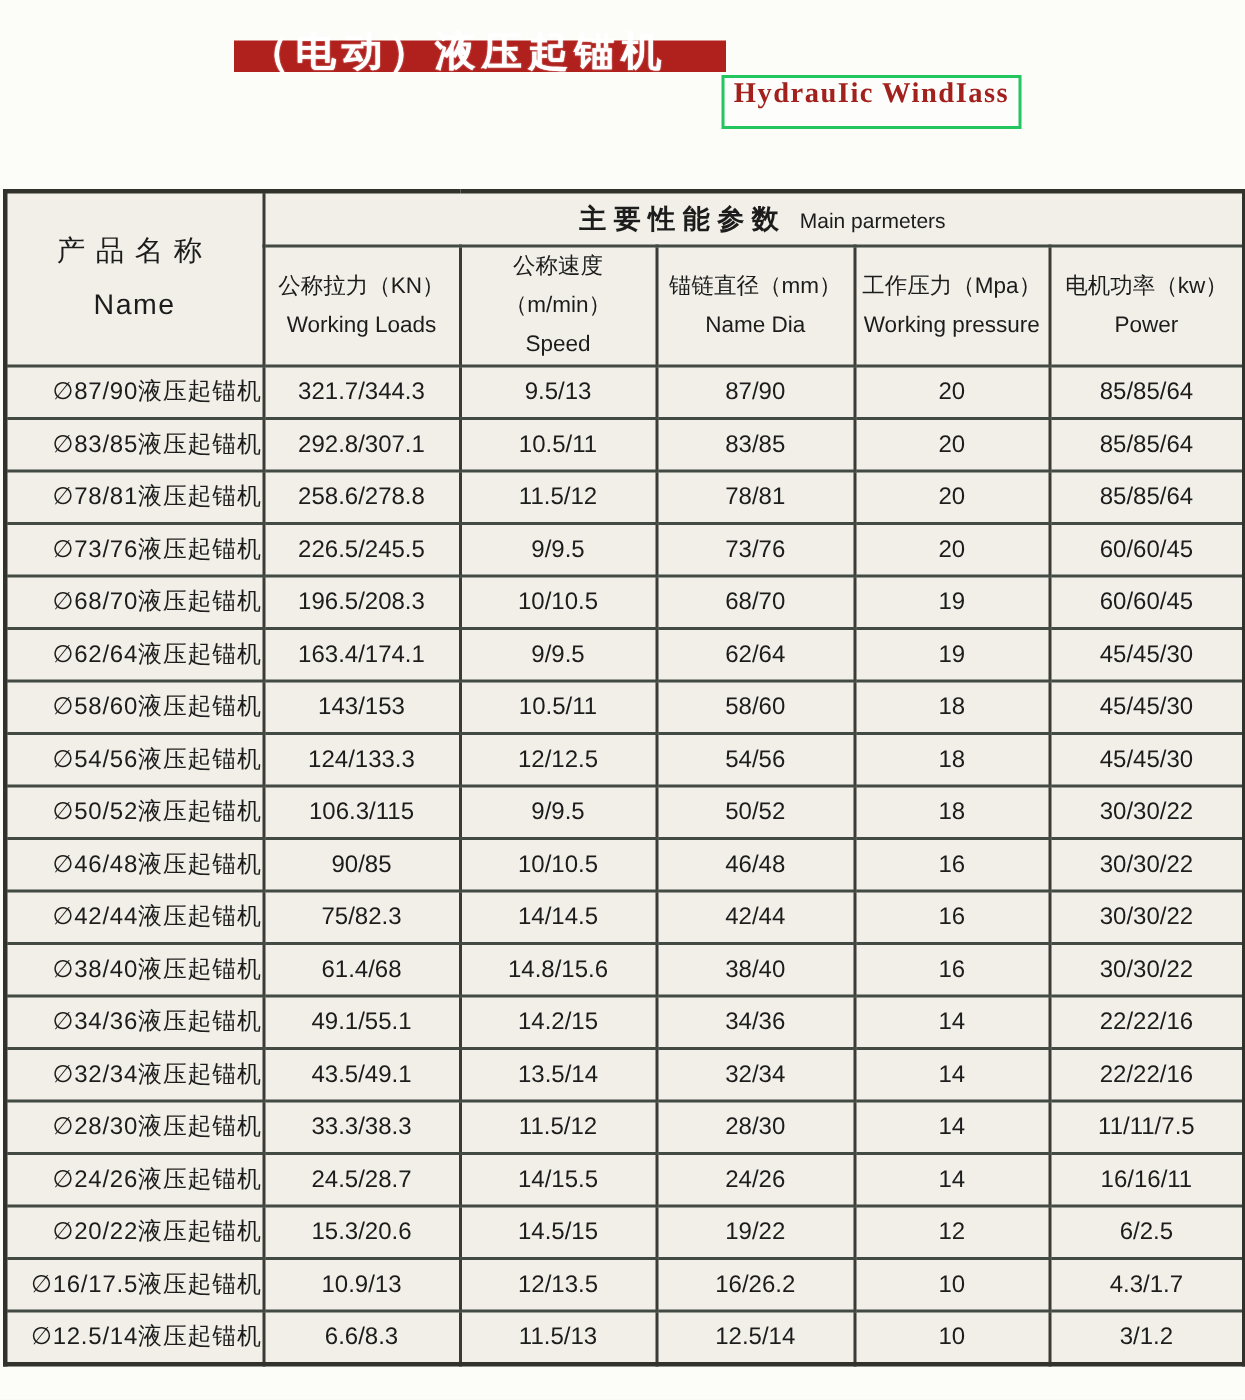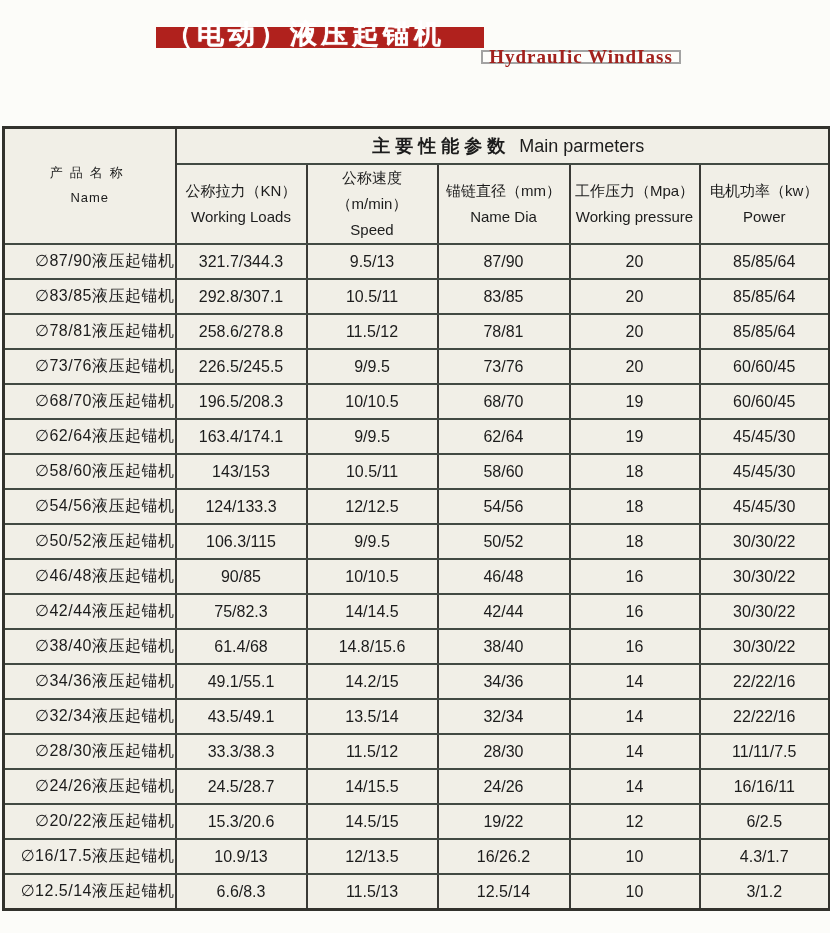--- a/index.html
+++ b/index.html
@@ -22,24 +22,24 @@
     position:absolute; left:10px; bottom:-4px;
     font-size:27px; font-weight:bold; color:#ffffff;
     letter-spacing:4px; white-space:nowrap;
     font-family:"DejaVu Sans", sans-serif;
     text-shadow:0 0 1px #fff;
   }
 
   
   .en-box {
     position:absolute; left:481px; top:50px;
-    width:200px; height:14px;
-    border:2px solid #a3a3a3;
+    width:200px; height:36px;
+    border:2px solid #22c55e;
     background:#fdfdfb;
-    display:flex; align-items:center; justify-content:center;
+    display:flex; align-items:flex-start; justify-content:center;
   }
   .en-box span {
     color:#a2211d;
     font-family:"Liberation Serif", serif;
     font-weight:bold; font-size:19px; letter-spacing:1px;
     white-space:nowrap;
   }
 
   
   .spec-table {
@@ -56,23 +56,23 @@
     border-bottom:2px solid #424a43;
     color:#1c1c1c;
     font-weight:normal;
     text-align:center;
     vertical-align:middle;
   }
   .spec-table { border:3px solid #32322d; }
 
   .main-header-cell { height:36px; font-size:18px; }
   .main-header-cell .zh { font-weight:bold; letter-spacing:5px;margin-left:12px; }
-  .main-header-cell .en { margin-left:4px; letter-spacing:0; font-size:18px; }
-
-  .name-header-cell { font-size:13px; line-height:1.9; }
+  .main-header-cell .en { margin-left:4px; letter-spacing:0; font-size:14px; }
+
+  .name-header-cell { font-size:19px; line-height:1.9; }
   .name-header-cell .zh { letter-spacing:7px; display:block; }
   .name-header-cell .en { display:block; letter-spacing:1px; }
 
   .sub-header-cell { height:66px; font-size:15px; line-height:1.75; }
   .sub-header-cell .zh { display:block; }
   .sub-header-cell .en { display:block; }
 
   .spec-table tbody tr { height:35px; }
   .spec-table tbody td { font-size:16px; }
   .spec-table tbody td.name-cell {

